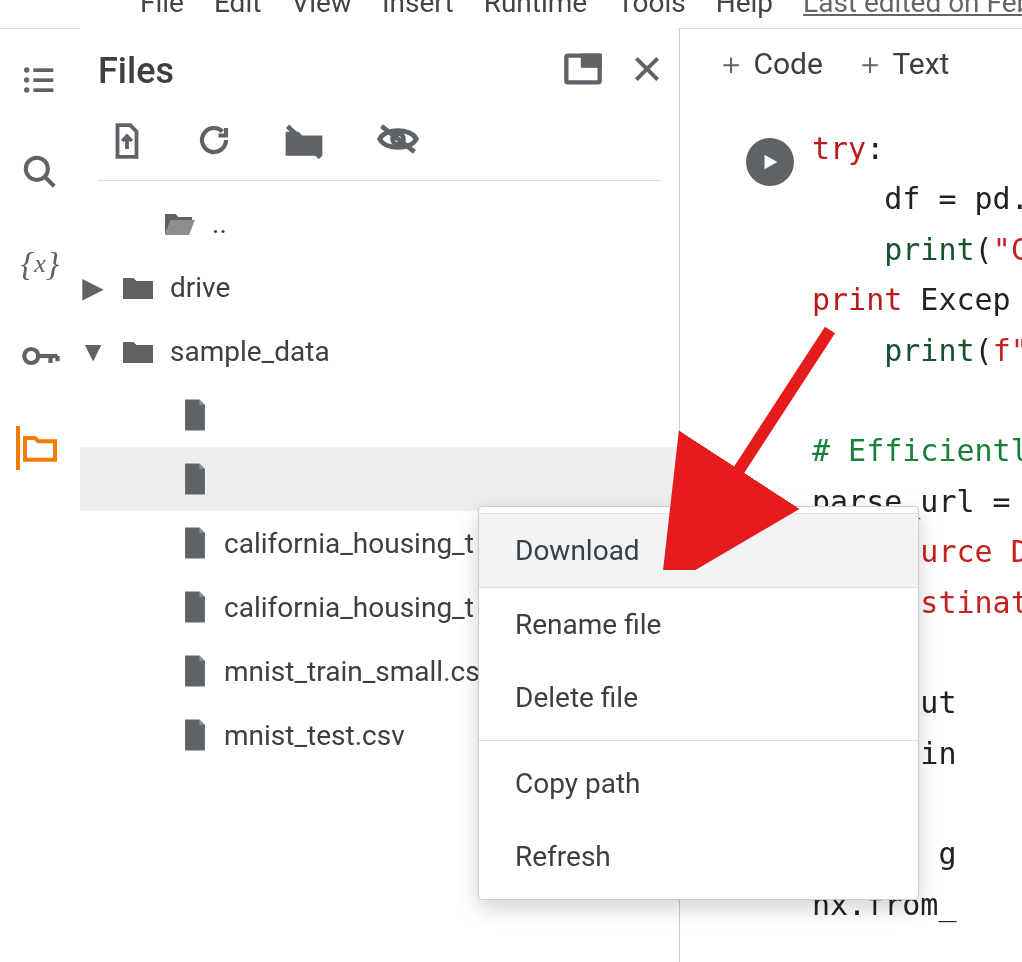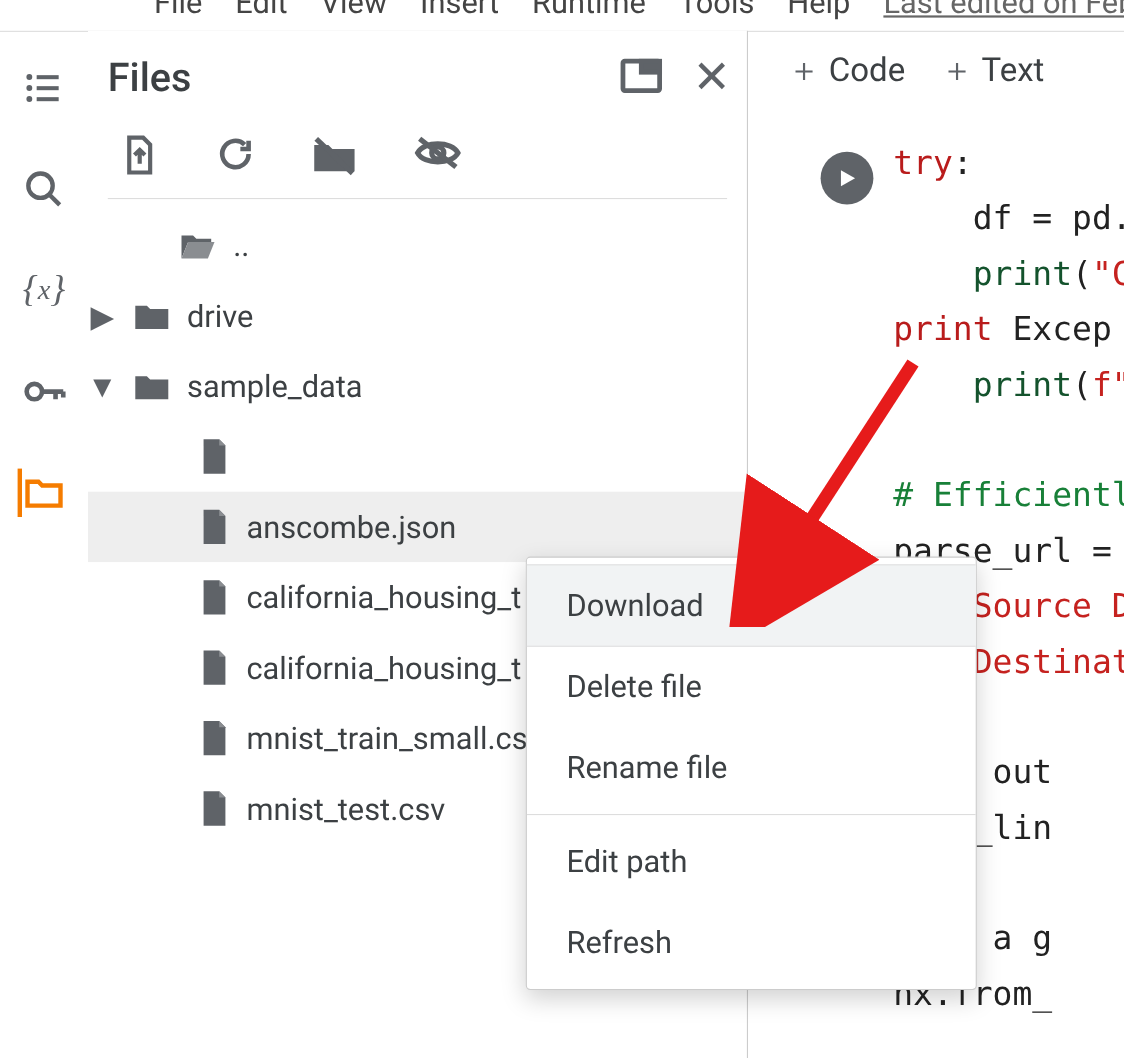--- a/index.html
+++ b/index.html
@@ -121,21 +121,21 @@
     color:#222;
   }
   .kw { color:#b91c1c; }
   .fn { color:#14532d; }
   .cm { color:#188038; }
   .str { color:#c5221f; }
   
   .ctxmenu {
     position:absolute;
     left:478px; top:506px;
-    width:410px;
+    width:441px;
     background:#fff;
     border:1px solid #ccc;
     border-radius:4px;
     box-shadow: 0 8px 22px rgba(0,0,0,0.18);
     z-index: 20;
     padding: 6px 0;
   }
   .ctxmenu .item {
     font-size:28px;
     padding: 20px 36px;
@@ -286,21 +286,20 @@
           </svg>
         </span>
     </div>
     <div class="tree-row indent2 selected">
       <span class="file-ic">
           <svg width="30" height="34" viewBox="0 0 20 24" fill="#5f6368">
             <path d="M3 1 L13 1 L17 5 L17 23 L3 23 Z"></path>
             <path d="M13 1 L13 5 L17 5 Z" fill="#8a8d91"></path>
           </svg>
         </span>
-      <span class="fname">anscombe.json</span>
     </div>
     <div class="tree-row indent2">
       <span class="file-ic">
           <svg width="30" height="34" viewBox="0 0 20 24" fill="#5f6368">
             <path d="M3 1 L13 1 L17 5 L17 23 L3 23 Z"></path>
             <path d="M13 1 L13 5 L17 5 Z" fill="#8a8d91"></path>
           </svg>
         </span>
       <span class="fname" style="max-width:280px">california_housing_t</span>
     </div>
@@ -364,24 +363,24 @@
 
 
 
 
 <span></span>
 </div>
 </div>
 
 <div class="ctxmenu">
   <div class="item hover">Download</div>
+  <div class="item">Rename file</div>
   <div class="item">Delete file</div>
-  <div class="item">Rename file</div>
   <div class="sep"></div>
-  <div class="item">Edit path</div>
+  <div class="item">Copy path</div>
   <div class="item">Refresh</div>
 </div>
 
 <svg class="arrow" width="220" height="250">
   <defs>
     <marker id="ah" markerWidth="14" markerHeight="14" refX="6" refY="6" orient="auto">
       <path d="M0,0 L12,6 L0,12 Z" fill="#e61b1b"></path>
     </marker>
   </defs>
   <line x1="190" y1="10" x2="60" y2="210" stroke="#e61b1b" stroke-width="12" marker-end="url(#ah)"></line>

